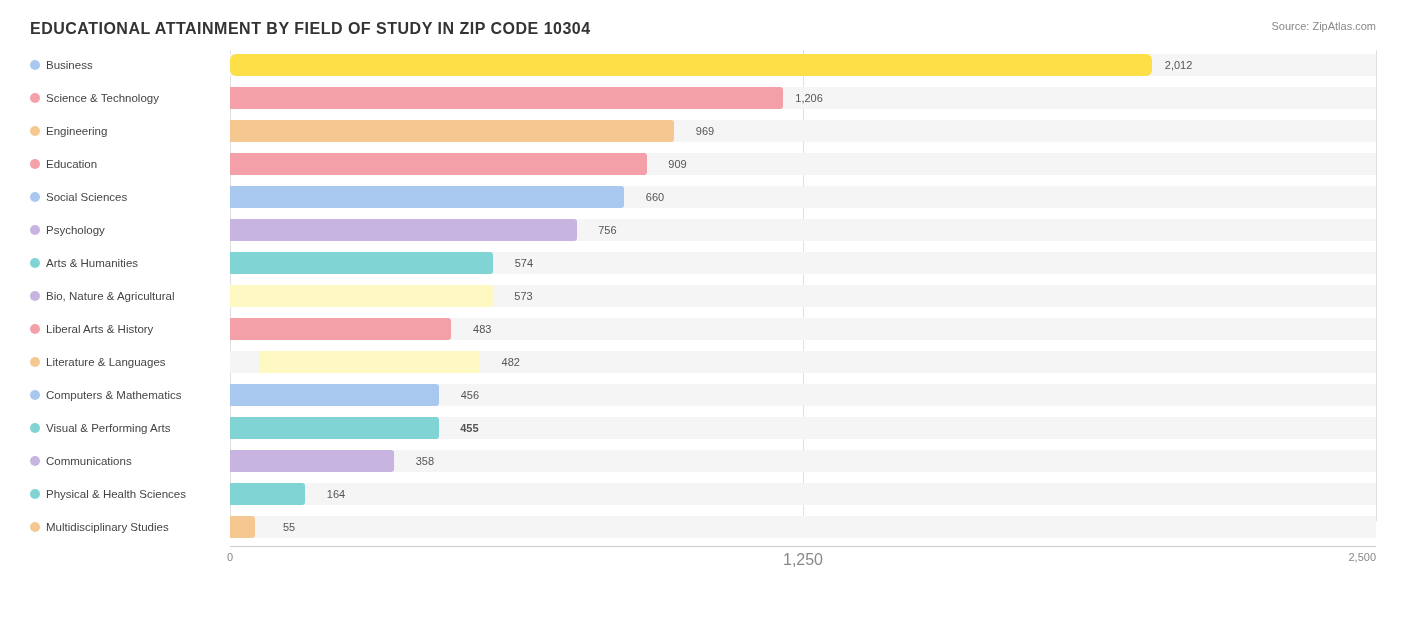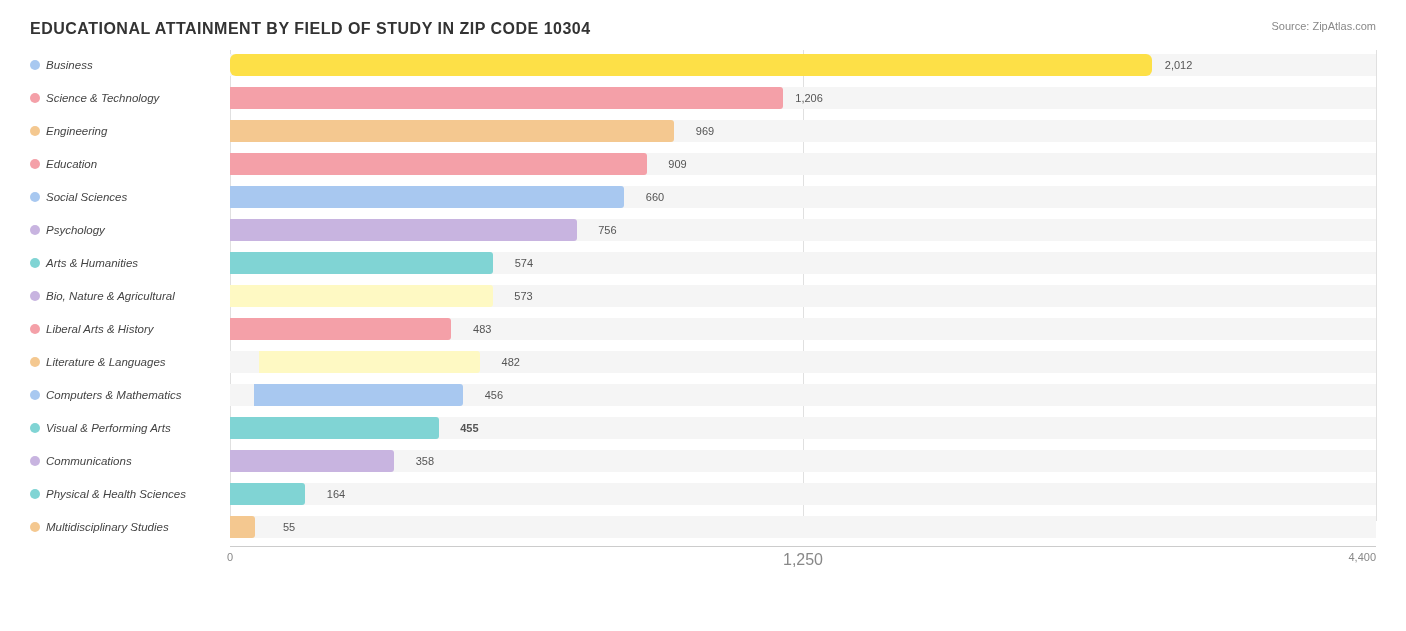--- a/index.html
+++ b/index.html
@@ -46,21 +46,20 @@
     }
     .bar-label {
       width: 200px;
       min-width: 200px;
       font-size: 11.5px;
       color: #444;
       text-align: left;
       padding-right: 20px;
       display: flex;
       align-items: center;
-      font-style: italic;
     }
     .bar-label-dot {
       width: 10px;
       height: 10px;
       border-radius: 50%;
       margin-right: 6px;
       flex-shrink: 0;
     }
     .bar-track {
       flex: 1;
@@ -207,21 +206,21 @@
             <div class="bar-value">482</div>
           </div>
         </div>
       </div>
       <div class="bar-row">
         <div class="bar-label">
           <div class="bar-label-dot" style="background: rgb(168, 200, 240);"></div>
           <span>Computers &amp; Mathematics</span>
         </div>
         <div class="bar-track">
-          <div class="bar-fill" style="background: rgb(168, 200, 240); width: 18.24%; margin-left: 24px;">
+          <div class="bar-fill" style="background: rgb(168, 200, 240); width: 18.24%;">
             <div class="bar-value">456</div>
           </div>
         </div>
       </div>
       <div class="bar-row">
         <div class="bar-label">
           <div class="bar-label-dot" style="background: rgb(128, 212, 212);"></div>
           <span>Visual &amp; Performing Arts</span>
         </div>
         <div class="bar-track">
@@ -259,16 +258,16 @@
         </div>
         <div class="bar-track">
           <div class="bar-fill" style="background: rgb(244, 200, 144); width: 2.2%;">
             <div class="bar-value">55</div>
           </div>
         </div>
       </div>
       <div style="display: flex; margin-left: 200px; margin-top: 4px; position: relative; border-top: 1px solid rgb(204, 204, 204); padding-top: 4px; height: 20px;">
         <span style="position: absolute; left: 0px; transform: translateX(-50%); font-size: 11px; color: rgb(136, 136, 136);">0</span>
         <span style="position: absolute; left: 50%; transform: translateX(-50%); font-size: 16px; color: rgb(136, 136, 136);">1,250</span>
-        <span style="position: absolute; left: 100%; transform: translateX(-100%); font-size: 11px; color: rgb(136, 136, 136);">4,400</span>
+        <span style="position: absolute; left: 100%; transform: translateX(-100%); font-size: 11px; color: rgb(136, 136, 136);">2,500</span>
       </div>
     </div>
 </div>
 
 </body></html>

